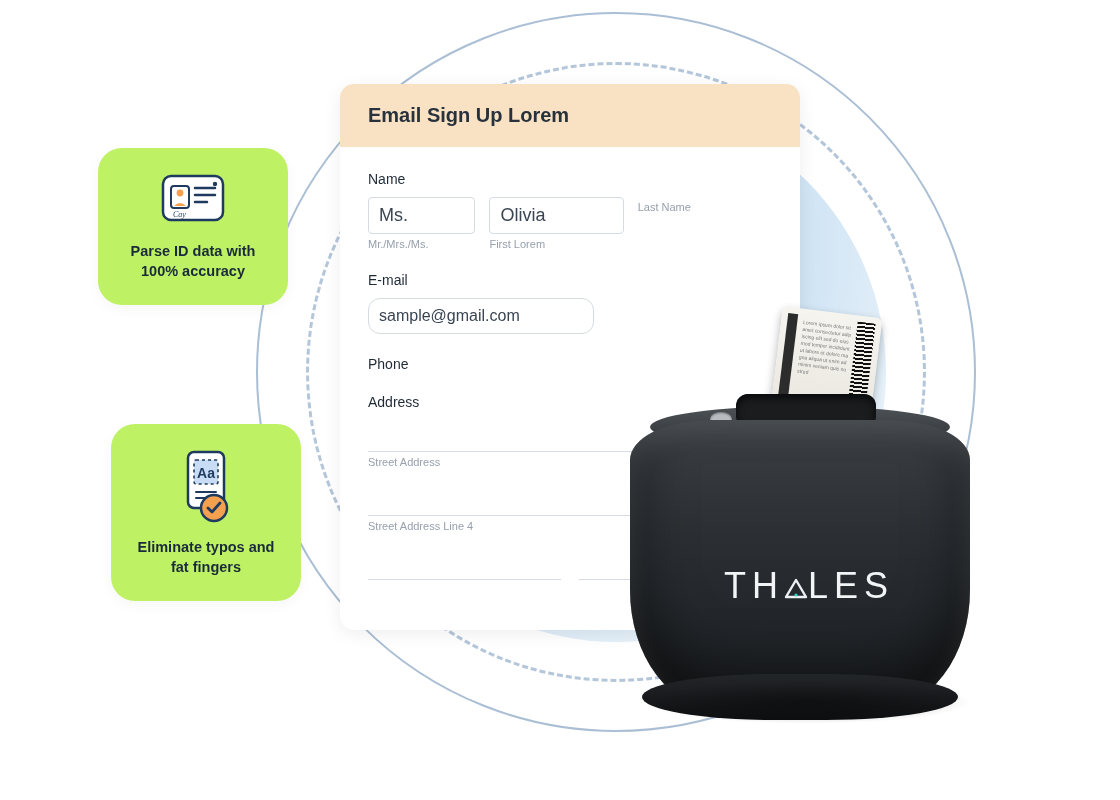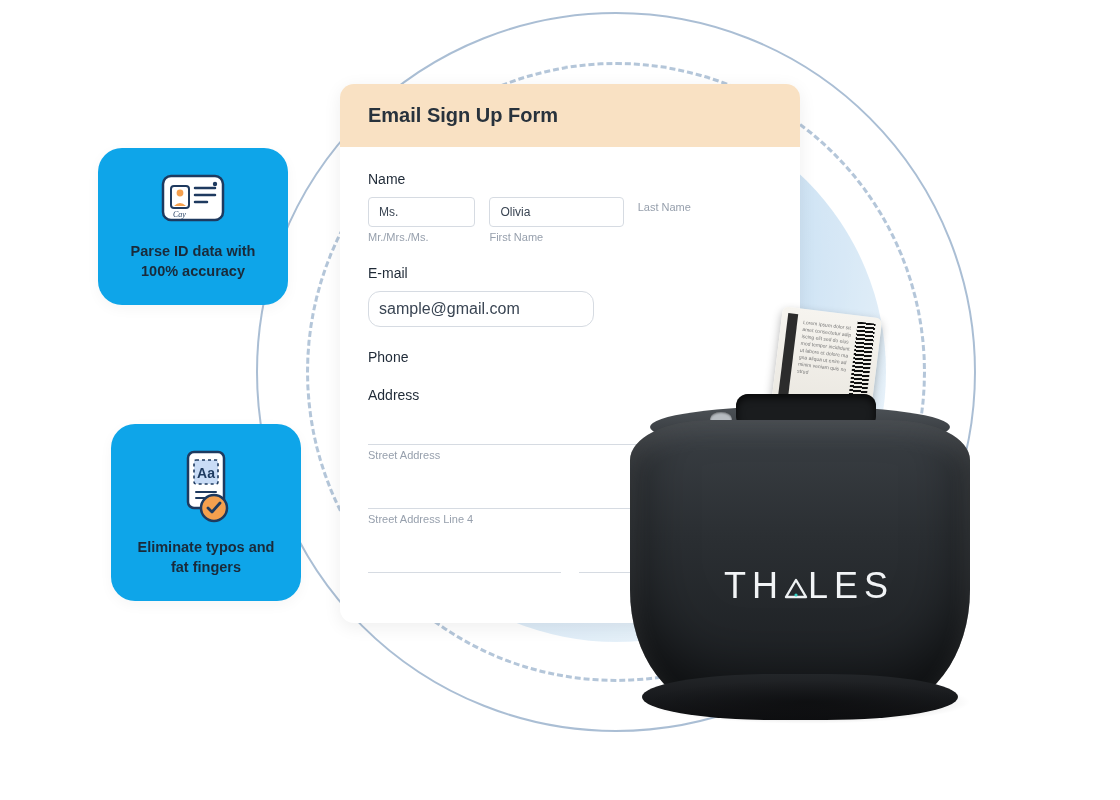--- a/index.html
+++ b/index.html
@@ -69,21 +69,21 @@
     color: #1f2a37;
     margin-bottom: 10px;
     font-weight: 500;
   }
   .row { display: flex; gap: 14px; margin-bottom: 6px; }
   .field { flex: 1; display: flex; flex-direction: column; }
   .field input {
     border: 1px solid #d6dbe2;
     border-radius: 4px;
     padding: 7px 10px;
-    font-size: 12px;
+    font-size: 18px;
     color: #3a4553;
     background: #fff;
     width: 100%;
   }
   .field input::placeholder { color: #9aa5b1; }
   .hint {
     font-size: 11px;
     color: #97a0ad;
     margin-top: 4px;
   }
@@ -105,21 +105,21 @@
     color: #3a4553;
     background: transparent;
   }
   .half-row { display: flex; gap: 18px; }
   .half-row .line-input { flex: 1; }
 
   
   .feature-card {
     position: absolute;
     width: 190px;
-    background: #0ea5e9;
+    background: #bef264;
     border-radius: 24px;
     padding: 24px 20px;
     text-align: center;
     box-shadow: 0 4px 14px rgba(0,0,0,0.04);
   }
   .feature-card .icon-wrap { margin-bottom: 14px; display:flex; justify-content:center; }
   .feature-card p {
     font-size: 14.5px;
     font-weight: 600;
     color: #1a2a3a;
@@ -209,34 +209,34 @@
 <body>
 
 <div class="canvas">
 
   <div class="outer-circle"></div>
   <div class="dashed-circle"></div>
   <div class="blue-bg-circle"></div>
 
   <div class="form-card">
     <div class="form-header">
-      <h2>Email Sign Up Form</h2>
+      <h2>Email Sign Up Lorem</h2>
     </div>
     <div class="form-body">
 
       <div class="section">
         <div class="section-label">Name</div>
         <div class="row">
           <div class="field" style="flex:0.8">
             <input type="text" value="Ms." style="">
             <span class="hint">Mr./Mrs./Ms.</span>
           </div>
           <div class="field">
             <input type="text" value="Olivia" style="">
-            <span class="hint">First Name</span>
+            <span class="hint">First Lorem</span>
           </div>
           <div class="field">
             <span class="hint">Last Name</span>
           </div>
         </div>
       </div>
 
       <div class="section">
         <div class="section-label">E-mail</div>
         <input class="full-input" style="width: 56%;" type="text" value="sample@gmail.com">

